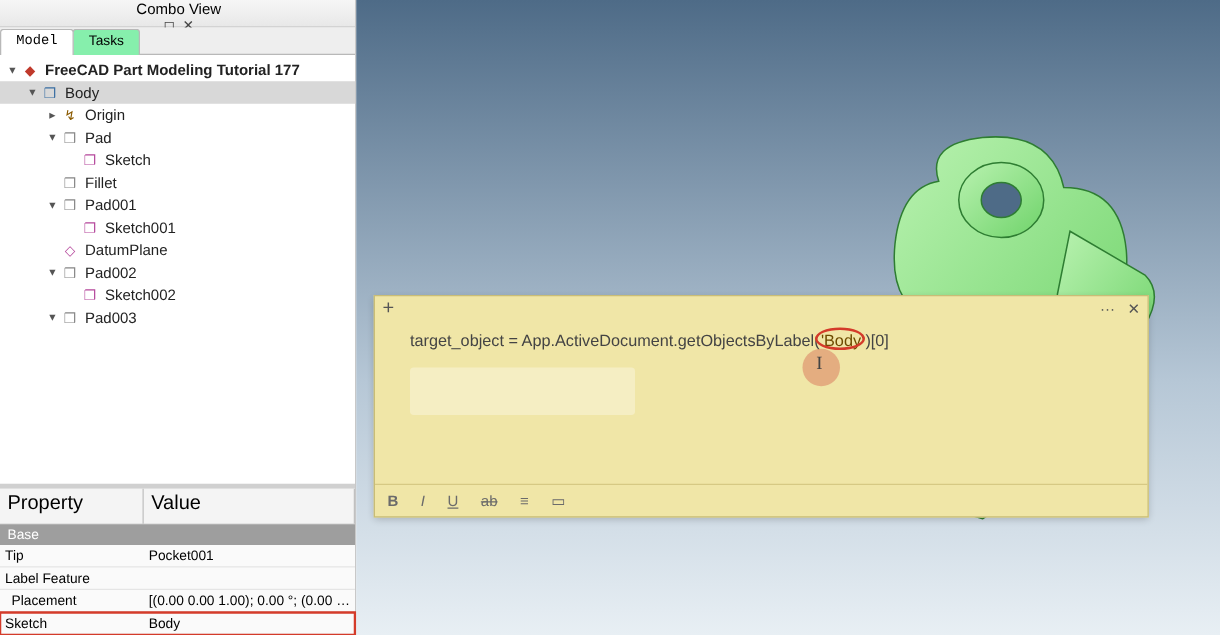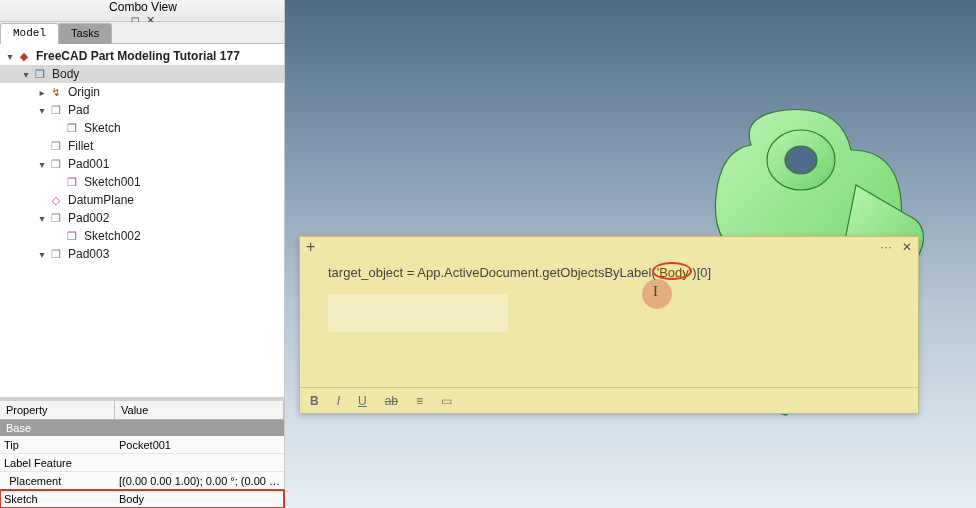--- a/index.html
+++ b/index.html
@@ -5,33 +5,33 @@
   * { box-sizing: border-box; margin: 0; padding: 0; font-family: "Segoe UI", Tahoma, sans-serif; }
   html, body { width: 976px; height: 508px; overflow: hidden; background:#fff; }
 
   .app { display:flex; width:100%; height:100%; }
   .left-pane { width:285px; border-right:1px solid #c8c8c8; display:flex; flex-direction:column; background:#fafafa; }
   .panel-header { height:22px; display:flex; align-items:center; justify-content:space-between; padding:0 4px 0 6px; background:linear-gradient(#f6f6f6,#e8e8e8); border-bottom:1px solid #c8c8c8; font-size:12px;flex-direction:column; }
   .panel-header .btns { display:flex; gap:6px; font-size:11px; color:#444; }
   .panel-header .btns span { cursor:pointer; }
 
   .tabs { display:flex; height:22px; border-bottom:1px solid #b8b8b8; background:#eee; font-size:11px; }
-  .tab { padding:3px 12px; border:1px solid #b8b8b8; border-bottom:none; margin-right:-1px; background:#a3a3a3; position:relative; top:1px; border-radius:3px 3px 0 0;}
+  .tab { padding:3px 12px; border:1px solid #b8b8b8; border-bottom:none; margin-right:-1px; background:#86efac; position:relative; top:1px; border-radius:3px 3px 0 0;}
   .tab.active { background:#fff; font-weight:500; z-index:2;font-family:Liberation Mono, monospace;}
 
   .tree-wrap { flex:1; overflow-y:auto; overflow-x:hidden; background:#fff; font-size:12px; color:#222; padding:3px 0; }
   .tree-row { display:flex; align-items:center; height:18px; padding-left:4px; white-space:nowrap; }
   .tw { display:inline-block; width:12px; text-align:center; color:#555; font-size:10px; cursor:pointer;}
   .ico { display:inline-block; width:16px; text-align:center; margin-right:2px; font-size:11px;}
   .tree-row.sel { background:#d8d8d8; }
   .tree-label { padding:0 2px;}
 
   .splitter { height:4px; background:#d0d0d0; cursor:row-resize; }
 
-  .prop-header { display:flex; height:19px; font-size:11px; border-bottom:1px solid #b0b0b0; background:#f4f4f4; }
+  .prop-header { display:flex; height:29px; font-size:16px; border-bottom:1px solid #b0b0b0; background:#f4f4f4; }
   .prop-header .col { flex:1; padding:3px 6px; border-right:1px solid #c0c0c0;}
   .prop-header .colP { width:115px; flex:none;}
   .prop-section { background:#9e9e9e; color:#fff; padding:2px 6px; font-size:11px;}
   .prop-table { font-size:11px; }
   .prop-row { display:flex; height:18px; align-items:center; border-bottom:1px solid #e5e5e5;}
   .prop-row .pk { width:115px; padding-left:4px; }
   .prop-row .pk.exp::before { content:">"; position:relative; left:-10px; color:#666; font-size:9px;}
   .prop-row .pv { flex:1; padding-left:4px; overflow:hidden; text-overflow:ellipsis; white-space:nowrap;}
   .prop-row.hl { outline:2px solid #d43b2a; outline-offset:-1px; }
 

